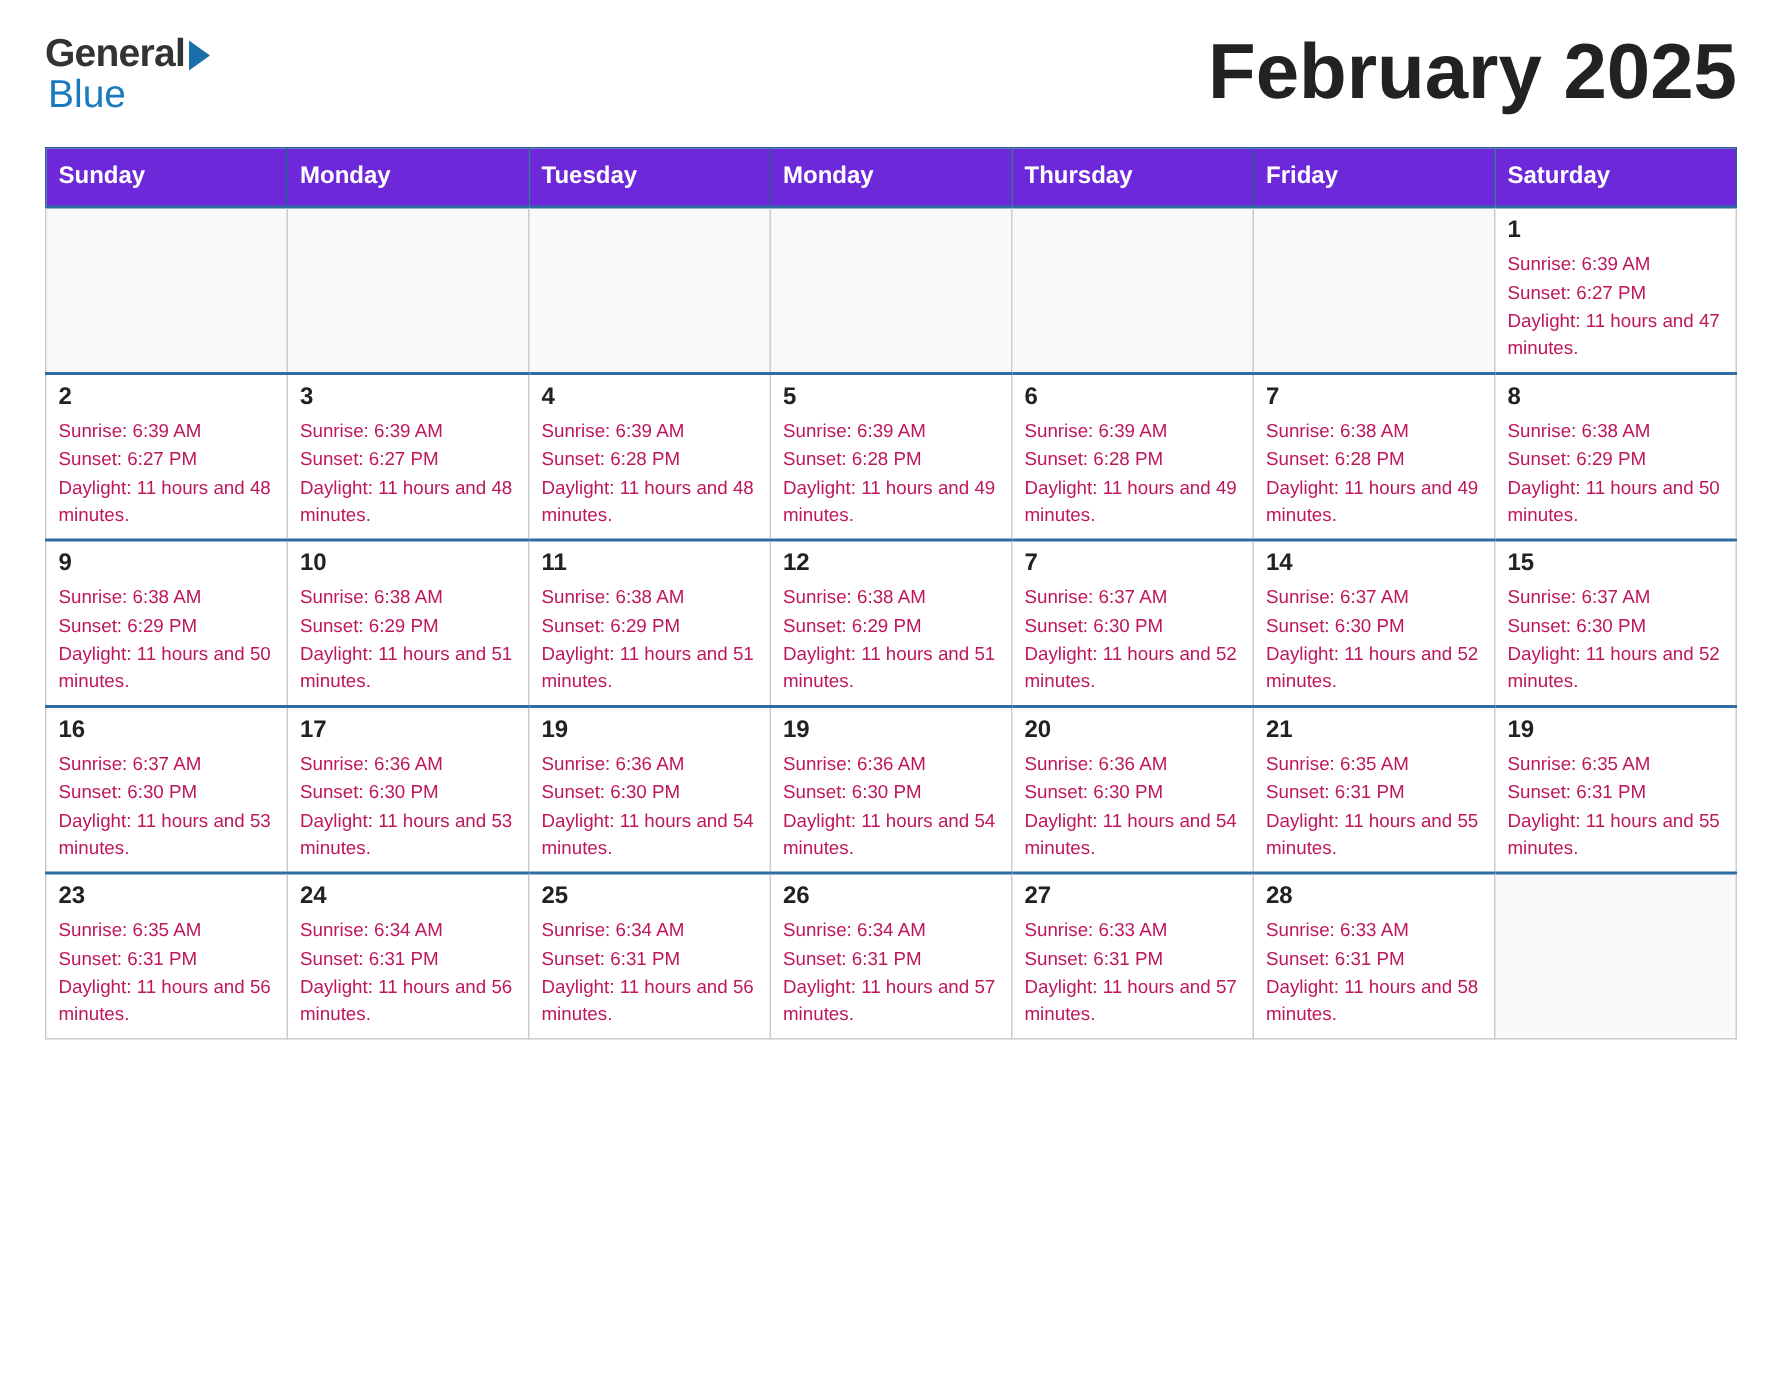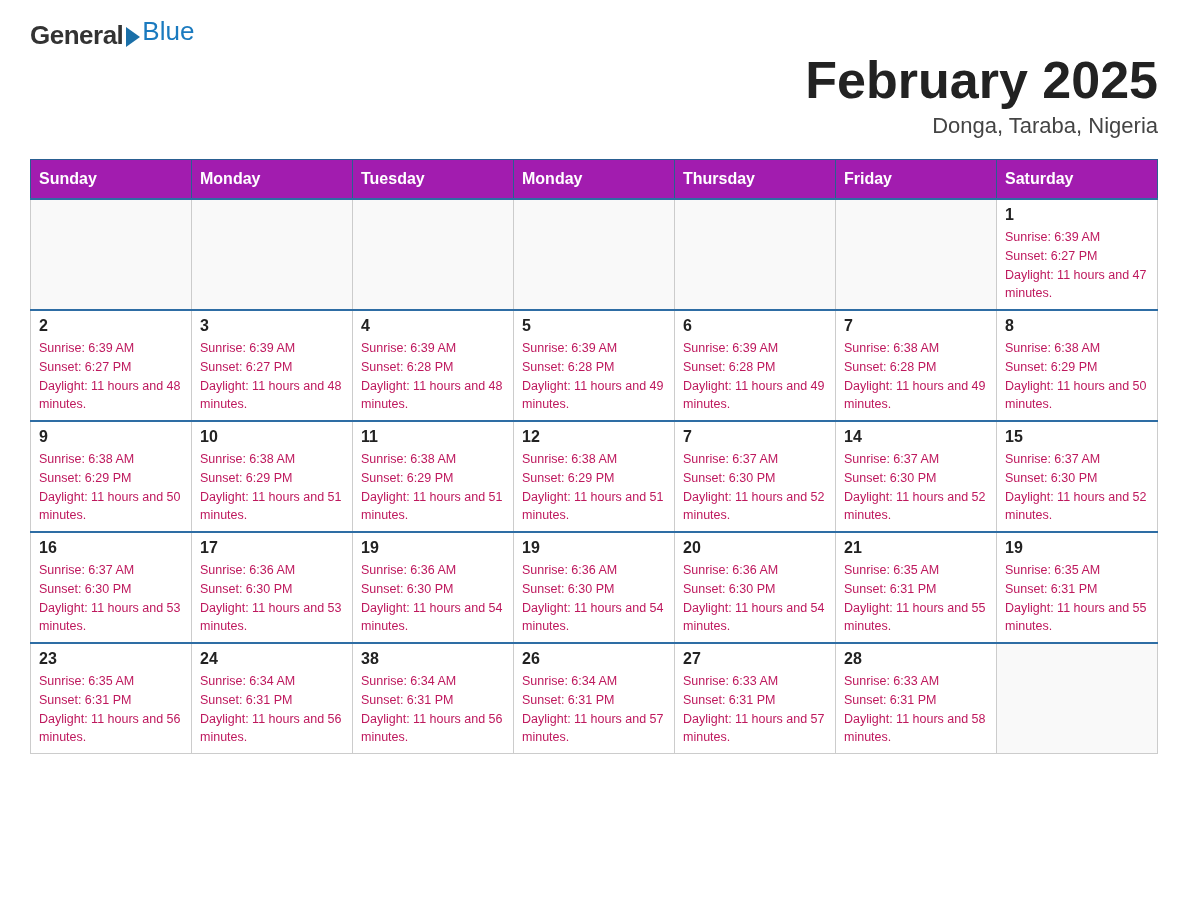--- a/index.html
+++ b/index.html
@@ -11,21 +11,21 @@
       min-height: 918px;
     }
     .header {
       display: flex;
       justify-content: space-between;
       align-items: flex-start;
       margin-bottom: 20px;
     }
     .logo {
       display: flex;
-      flex-direction: row;
+      flex-direction: column;
       align-items: flex-start;
     }
     .logo-top {
       display: flex;
       align-items: center;
     }
     .logo-general {
       font-size: 26px;
       font-weight: bold;
       color: #333;
@@ -48,34 +48,33 @@
       margin-left: 2px;
     }
     .title-block {
       text-align: right;
     }
     .month-title {
       font-size: 52px;
       font-weight: bold;
       color: #222;
       line-height: 1.1;
-      margin-top: 32px;
     }
     .location {
       font-size: 22px;
       color: #444;
       margin-top: 4px;
     }
     .calendar {
       width: 100%;
       border-collapse: collapse;
       border: 1px solid #aaa;
     }
     .calendar th {
-      background-color: #a21caf;
+      background-color: #6d28d9;
       color: #fff;
       font-size: 16px;
       font-weight: bold;
       padding: 10px 8px;
       text-align: left;
       border: 1px solid #2e6da4;
     }
     .calendar td {
       vertical-align: top;
       padding: 6px 8px;
@@ -113,21 +112,20 @@
 <div class="header">
   <div class="logo">
     <div class="logo-top">
       <span class="logo-general">General</span>
       <div class="logo-arrow"></div>
     </div>
     <span class="logo-blue">Blue</span>
   </div>
   <div class="title-block">
     <div class="month-title">February 2025</div>
-    <div class="location">Donga, Taraba, Nigeria</div>
   </div>
 </div>
 
 <table class="calendar">
   <thead>
     <tr class="header-row">
     <th>Sunday</th>
         <th>Monday</th>
         <th>Tuesday</th>
         <th>Monday</th>
@@ -290,21 +288,21 @@
 Sunset: 6:31 PM
 Daylight: 11 hours and 56 minutes.</div>
         </td>
         <td>
           <span class="day-num">24</span>
           <div class="day-info" style="white-space: pre-line;">Sunrise: 6:34 AM
 Sunset: 6:31 PM
 Daylight: 11 hours and 56 minutes.</div>
         </td>
         <td>
-          <span class="day-num">38</span>
+          <span class="day-num">25</span>
           <div class="day-info" style="white-space: pre-line;">Sunrise: 6:34 AM
 Sunset: 6:31 PM
 Daylight: 11 hours and 56 minutes.</div>
         </td>
         <td>
           <span class="day-num">26</span>
           <div class="day-info" style="white-space: pre-line;">Sunrise: 6:34 AM
 Sunset: 6:31 PM
 Daylight: 11 hours and 57 minutes.</div>
         </td>

